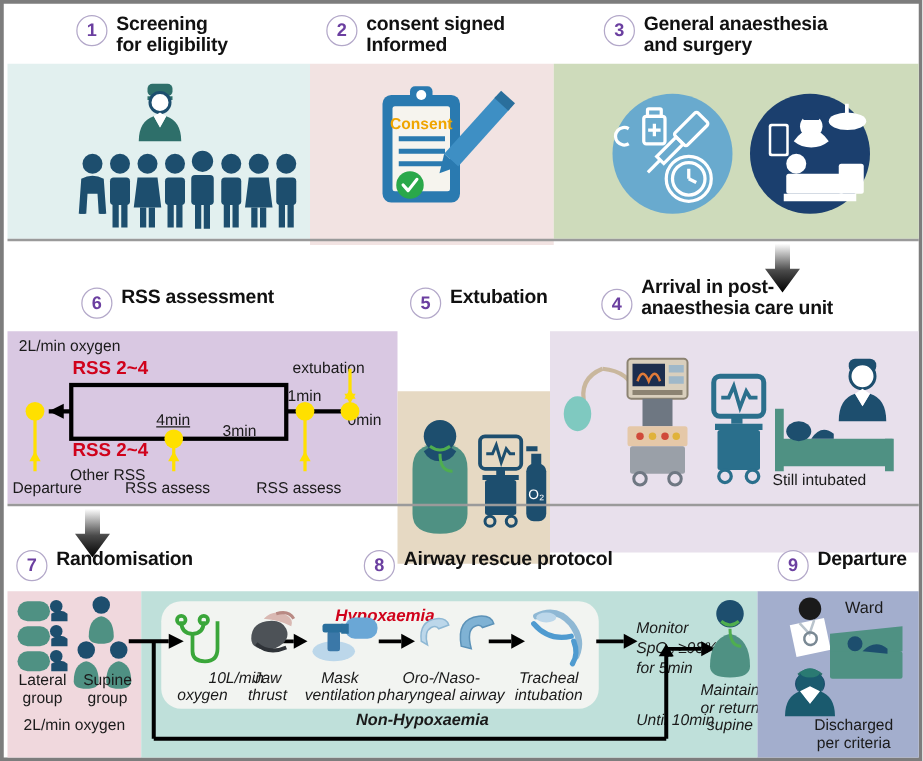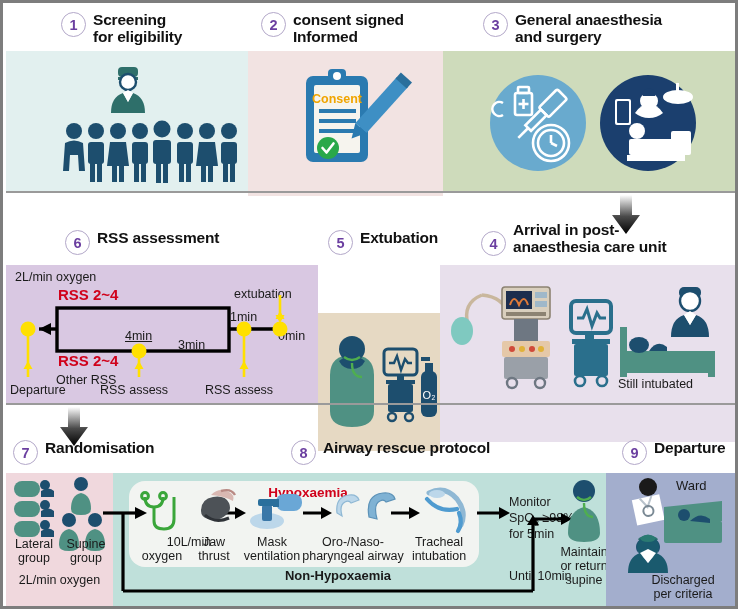--- a/index.html
+++ b/index.html
@@ -31,21 +31,21 @@
   #p2img{left:245px;top:48px;width:195px;height:145px;background:#f2e3e2;}
   #p3img{left:440px;top:48px;width:295px;height:140px;background:#cedbbb;}
 
   
   #p6img{left:3px;top:262px;width:312px;height:138px;background:#d9c8e2;}
   #p5img{left:315px;top:262px;width:122px;height:138px;background:#e6d9c3;margin-top:48px;}
   #p4img{left:437px;top:262px;width:298px;height:177px;background:#e8e0ec;}
 
   
   #p7img{left:3px;top:470px;width:107px;height:136px;background:#f0d8dd;}
-  #p8img{left:110px;top:470px;width:493px;height:136px;background:#bfe0da;}
+  #p8img{left:110px;top:470px;width:493px;height:136px;background:#bfe0da;font-style:italic;}
   #p9img{left:603px;top:470px;width:132px;height:136px;background:#a3aecd;}
 
   
   .capsule{position:absolute;background:#f2f4f1;border-radius:16px;}
 
   svg{display:block;overflow:visible;}
   .nowrap{white-space:nowrap;}
 </style>
 </head>
 <body>

